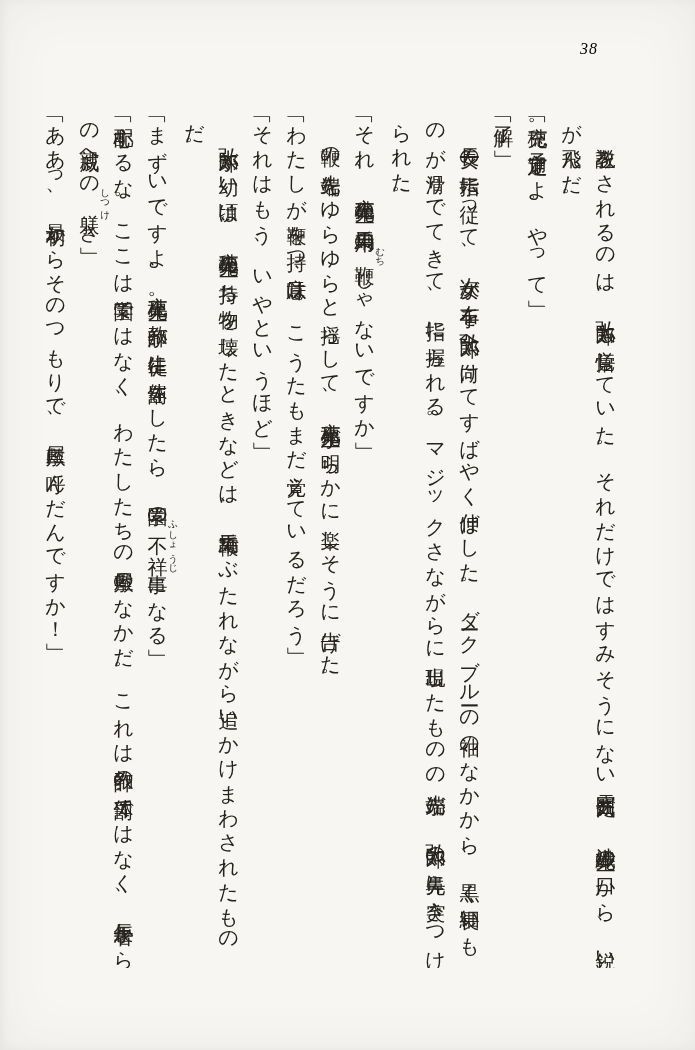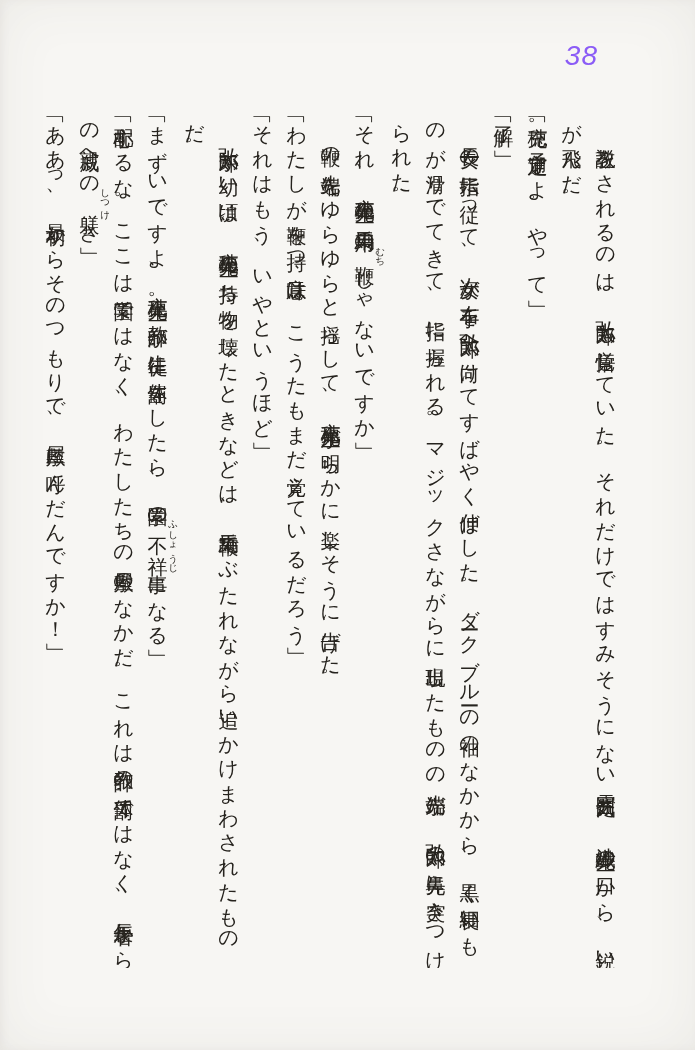--- a/index.html
+++ b/index.html
@@ -15,25 +15,25 @@
   }
   .page {
     position: absolute;
     inset: 0;
     box-shadow: inset 0 0 55px rgba(90, 85, 75, 0.07), inset 3px 0 8px rgba(90, 85, 75, 0.05);
   }
   .page-number {
     position: absolute;
     top: 40px;
     right: 97px;
-    font-family: Liberation Sans, sans-serif;
+    font-family: Liberation Serif, serif;
     font-style: italic;
-    font-size: 28px;
+    font-size: 16px;
     letter-spacing: 1px;
-    color: #8b5cf6;
+    color: #000000;
   }
   .text-area {
     position: absolute;
     top: 110px;
     right: 72px;
     width: 580px;
     height: 858px;
     writing-mode: vertical-rl;
     -webkit-writing-mode: vertical-rl;
     text-orientation: upright;

